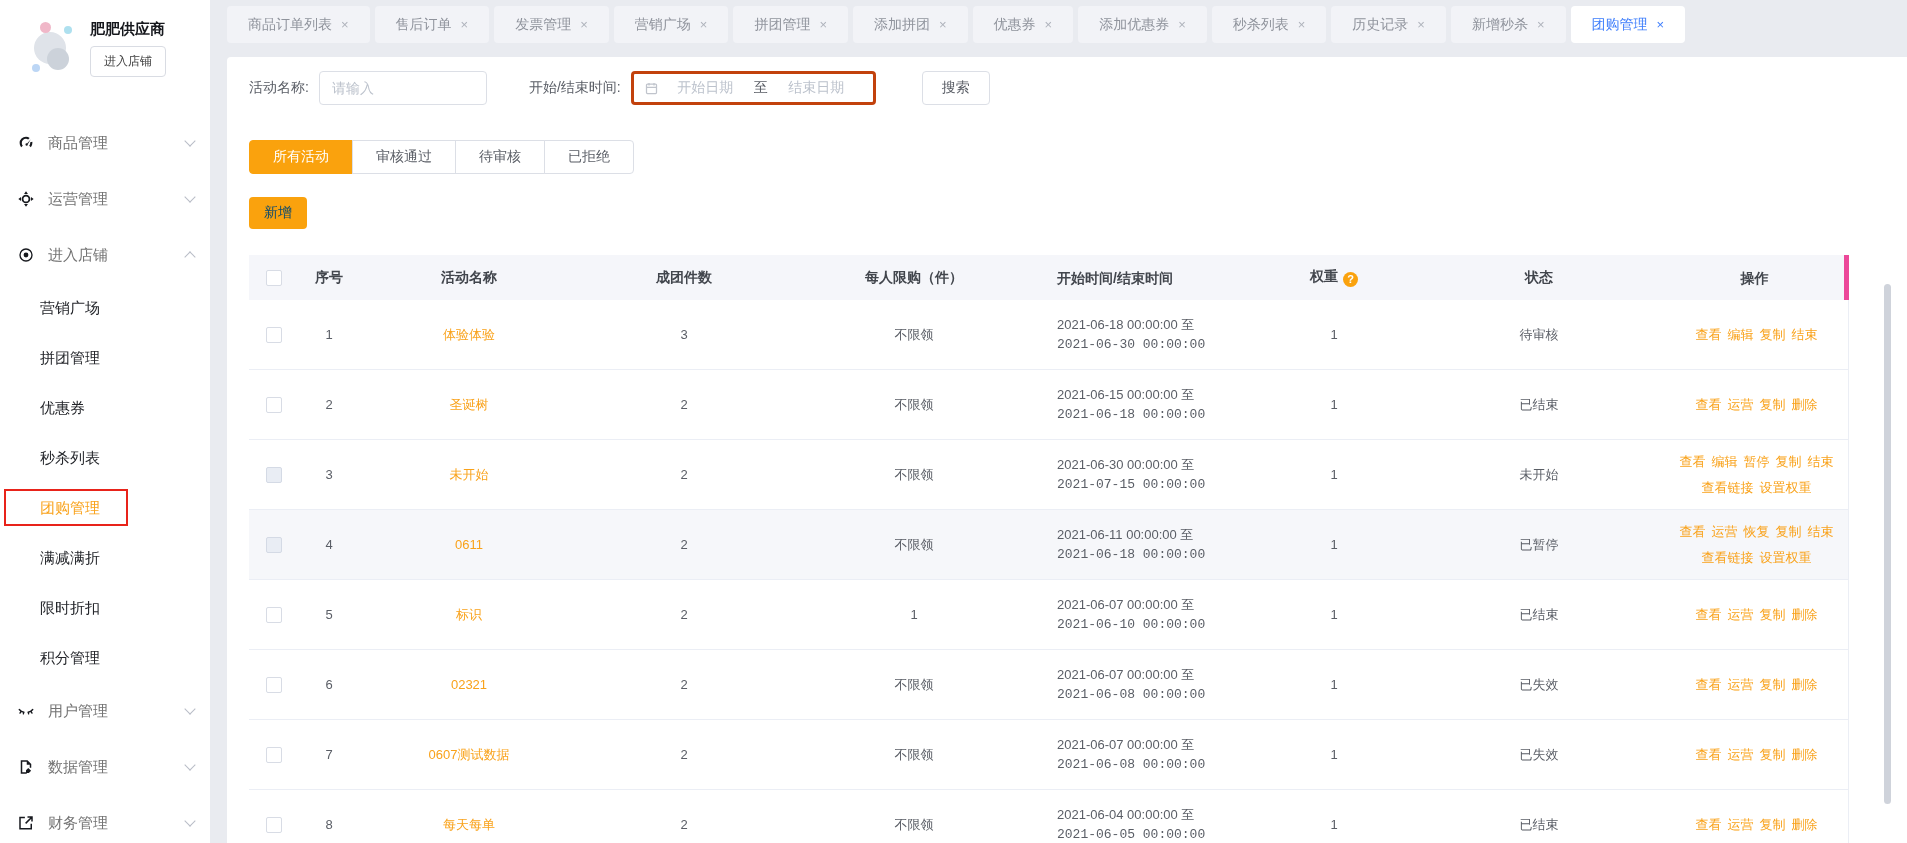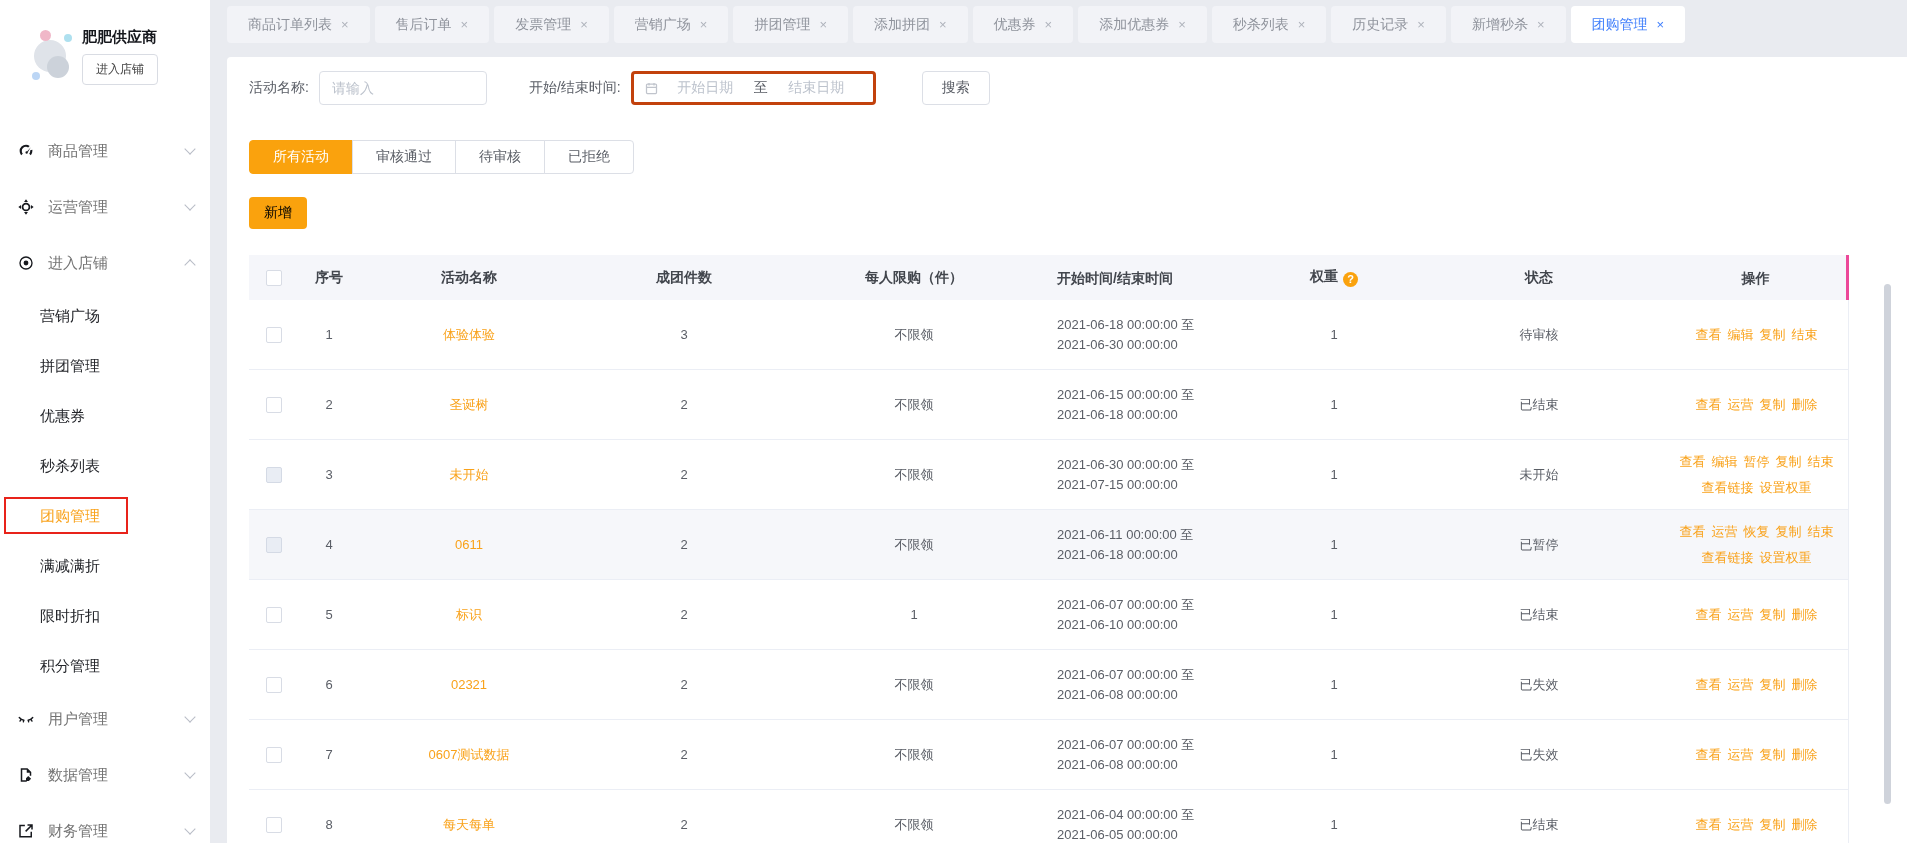--- a/index.html
+++ b/index.html
@@ -1,21 +1,21 @@
 <!DOCTYPE html>
 <html><head>
 <meta charset="utf-8">
 <style>
   html,body{margin:0;padding:0;}
   body{width:1907px;height:843px;overflow:hidden;background:#e9ebf0;
        font-family:"Liberation Sans","DejaVu Sans",sans-serif;position:relative;}
 
   
   .sidebar{position:absolute;left:0;top:0;width:210px;height:843px;background:#fff;z-index:3;}
-  .logo-block{display:flex;align-items:flex-start;gap:4px;padding:28px 8px 0 30px;}
+  .logo-block{display:flex;align-items:flex-start;gap:12px;padding:20px 8px 0 30px;}
   .logo-art{width:48px;height:54px;position:relative;flex:none;}
   .logo-art .c1{position:absolute;left:4px;top:12px;width:32px;height:32px;border-radius:50%;background:#dfe3e9;}
   .logo-art .c2{position:absolute;left:17px;top:28px;width:22px;height:22px;border-radius:50%;background:#ccd2da;}
   .logo-art .c3{position:absolute;left:10px;top:2px;width:11px;height:11px;border-radius:50%;background:#f0b7c8;}
   .logo-art .c4{position:absolute;left:34px;top:6px;width:8px;height:8px;border-radius:50%;background:#aee0ef;}
   .logo-art .c5{position:absolute;left:2px;top:44px;width:8px;height:8px;border-radius:50%;background:#bcd6f5;}
   .store-name{font-size:15px;font-weight:bold;color:#16181d;line-height:18px;}
   .enter-store-btn{margin-top:8px;display:inline-block;border:1px solid #d9dce3;border-radius:4px;
        padding:6px 13px;font-size:12px;color:#404040;background:#fff;cursor:pointer;}
   .menu{margin-top:38px;}
@@ -56,36 +56,36 @@
   .range-sep{font-size:14px;color:#5a5e66;padding:0 2px;}
   .search-btn{margin-left:46px;height:34px;padding:0 19px;background:#fff;border:1px solid #dcdfe6;
         border-radius:4px;font-size:14px;color:#5a5e66;cursor:pointer;}
   .status-tabs{margin-top:35px;display:flex;}
   .stab{height:34px;display:flex;align-items:center;padding:0 23px;border:1px solid #dcdfe6;background:#fff;
         font-size:14px;color:#5a5e66;margin-left:-1px;cursor:pointer;box-sizing:border-box;}
   .stab:first-child{border-radius:4px 0 0 4px;margin-left:0;}
   .stab:last-child{border-radius:0 4px 4px 0;}
   .stab.active{background:#faa20d;border-color:#faa20d;color:#fff;}
   .add-btn{margin-top:23px;height:32px;padding:0 15px;background:#faa20d;border:none;border-radius:4px;
-        color:#000000;font-size:14px;cursor:pointer;display:block;}
+        color:#0c4a6e;font-size:14px;cursor:pointer;display:block;}
 
   
   .table{margin-top:26px;width:1600px;}
   .t-head{display:flex;align-items:center;height:45px;background:#f5f6fa;font-size:14px;font-weight:bold;
-        color:#42464d;border-right:3px solid #ec4899;box-sizing:border-box;justify-content:flex-end;}
+        color:#42464d;border-right:5px solid #ec4899;box-sizing:border-box;justify-content:flex-end;}
   .t-row{display:flex;align-items:center;height:70px;border-bottom:1px solid #ebeef5;border-right:1px solid #ebeef5;
         font-size:13px;color:#5a5e66;box-sizing:border-box;}
   .t-row.hl{background:#f6f7fa;}
   .c-check{width:50px;display:flex;justify-content:center;flex:none;}
   .c-no{width:60px;text-align:center;flex:none;}
   .c-name{width:220px;text-align:center;flex:none;}
   .c-qty{width:210px;text-align:center;flex:none;}
   .c-limit{width:250px;text-align:center;flex:none;}
   .c-time{width:220px;padding-left:18px;box-sizing:border-box;flex:none;line-height:20px;}
-  .c-time .tl2{margin-top:0;}
+  .c-time .tl2{margin-top:0;font-family:Liberation Mono, monospace;}
   .c-weight{width:150px;text-align:center;flex:none;}
   .c-status{width:260px;text-align:center;flex:none;}
   .c-actions{flex:1;text-align:center;padding-right:4px;line-height:20px;}
   .actions-line2{margin-top:6px;}
   .checkbox{width:14px;height:14px;border:1px solid #d8dce5;border-radius:2px;background:#fff;cursor:pointer;}
   .checkbox.muted{background:#e9edf4;border-color:#d4dae5;}
   .name-link,.action-link{color:#f9a21a;cursor:pointer;}
   .action-link{margin:0 3px;}
   .help-icon{display:inline-flex;width:15px;height:15px;border-radius:50%;background:#faa20d;color:#fff;
         font-size:11px;align-items:center;justify-content:center;margin-left:5px;font-weight:bold;

